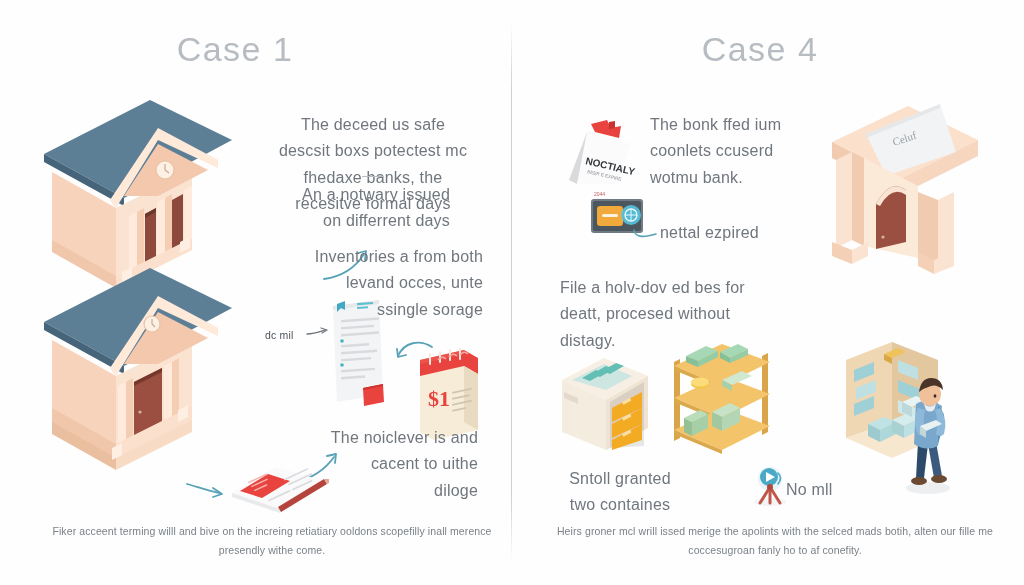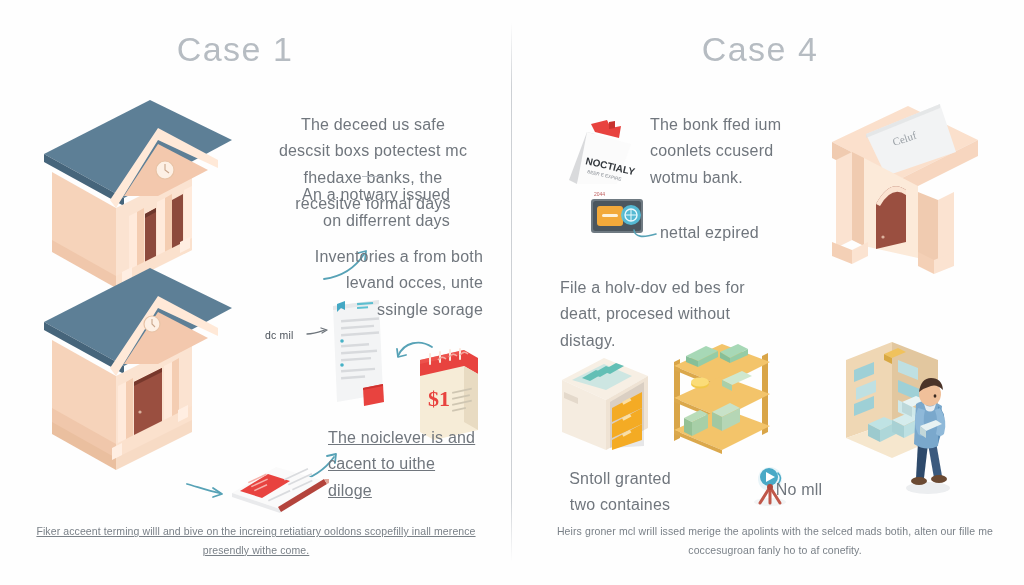--- a/index.html
+++ b/index.html
@@ -30,34 +30,34 @@
 
   
   .txt{position:absolute;font-size:16px;line-height:1.65;color:#70767d;letter-spacing:.2px;}
 
   #t1a{left:278px;top:112px;width:190px;text-align:center;}
   .rule{
     position:absolute;left:362px;top:176px;width:22px;height:1px;background:#b9bec4;
   }
   #t1b{left:300px;top:182px;width:150px;text-align:right;}
   #t1c{left:300px;top:244px;width:175px;text-align:right;margin-left:8px;}
-  #t1d{left:328px;top:425px;width:150px;text-align:left;text-decoration:underline;}
+  #t1d{left:328px;top:425px;width:150px;text-align:right;}
   #t1label{left:265px;top:327px;width:60px;font-size:10.5px;font-weight:400;color:#4d545c;}
 
   #t2a{left:650px;top:112px;width:140px;text-align:left;}
   #t2b{left:660px;top:220px;width:120px;text-align:left;}
   #t2c{left:560px;top:275px;width:190px;text-align:left;}
   #t2d{left:560px;top:466px;width:120px;text-align:center;}
-  #t2e{left:764px;top:477px;width:70px;text-align:center;}
+  #t2e{left:786px;top:477px;width:70px;text-align:left;}
 
   .footer{
     position:absolute;bottom:26px;font-size:10.5px;line-height:1.75;
     color:#7a8188;text-align:center;letter-spacing:.1px;
   }
-  #f1{left:22px;width:468px;text-decoration:underline;}
+  #f1{left:38px;width:468px;}
   #f2{left:540px;width:470px;}
 
   
   .ill{position:absolute;}
   svg{display:block;overflow:visible;}
 </style>
 </head>
 <body>
 
 <div class="canvas">

